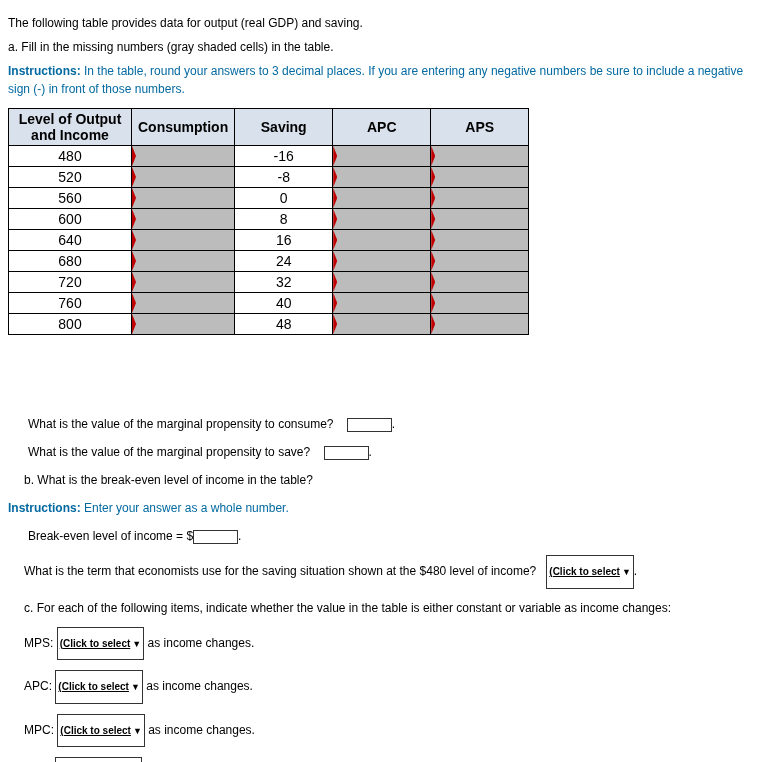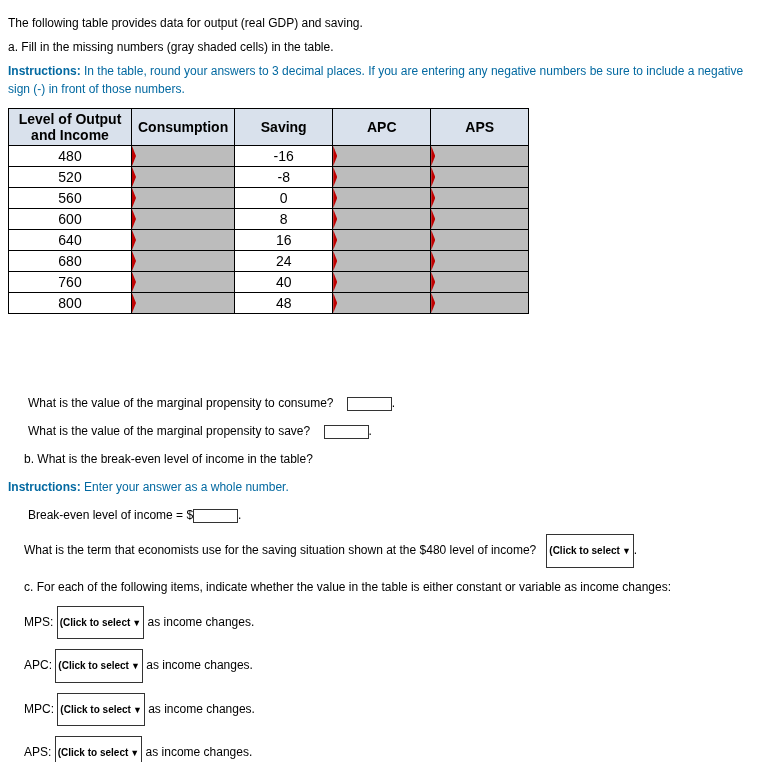--- a/index.html
+++ b/index.html
@@ -56,20 +56,21 @@
     box-sizing: border-box;
   }
   .selectbox {
     display: inline-block;
     border: 1px solid #333;
     font-size: 10px;
     padding: 8px 2px;
     background: #fff;
     font-weight: bold;
     font-family: Arial, sans-serif;
+    text-decoration: underline;
   }
   .selectbox .arrow {
     display: inline-block;
     font-size: 9px;
     margin-left: 2px;
   }
   .spacer { height: 30px; }
 </style>
 </head>
 <body>
@@ -125,20 +126,27 @@
         <td class="gray"></td>
       </tr>
   <tr>
         <td>680</td>
         <td class="gray"></td>
         <td>24</td>
         <td class="gray"></td>
         <td class="gray"></td>
       </tr>
   <tr>
+        <td>720</td>
+        <td class="gray"></td>
+        <td>32</td>
+        <td class="gray"></td>
+        <td class="gray"></td>
+      </tr>
+  <tr>
         <td>760</td>
         <td class="gray"></td>
         <td>40</td>
         <td class="gray"></td>
         <td class="gray"></td>
       </tr>
   <tr>
         <td>800</td>
         <td class="gray"></td>
         <td>48</td>

